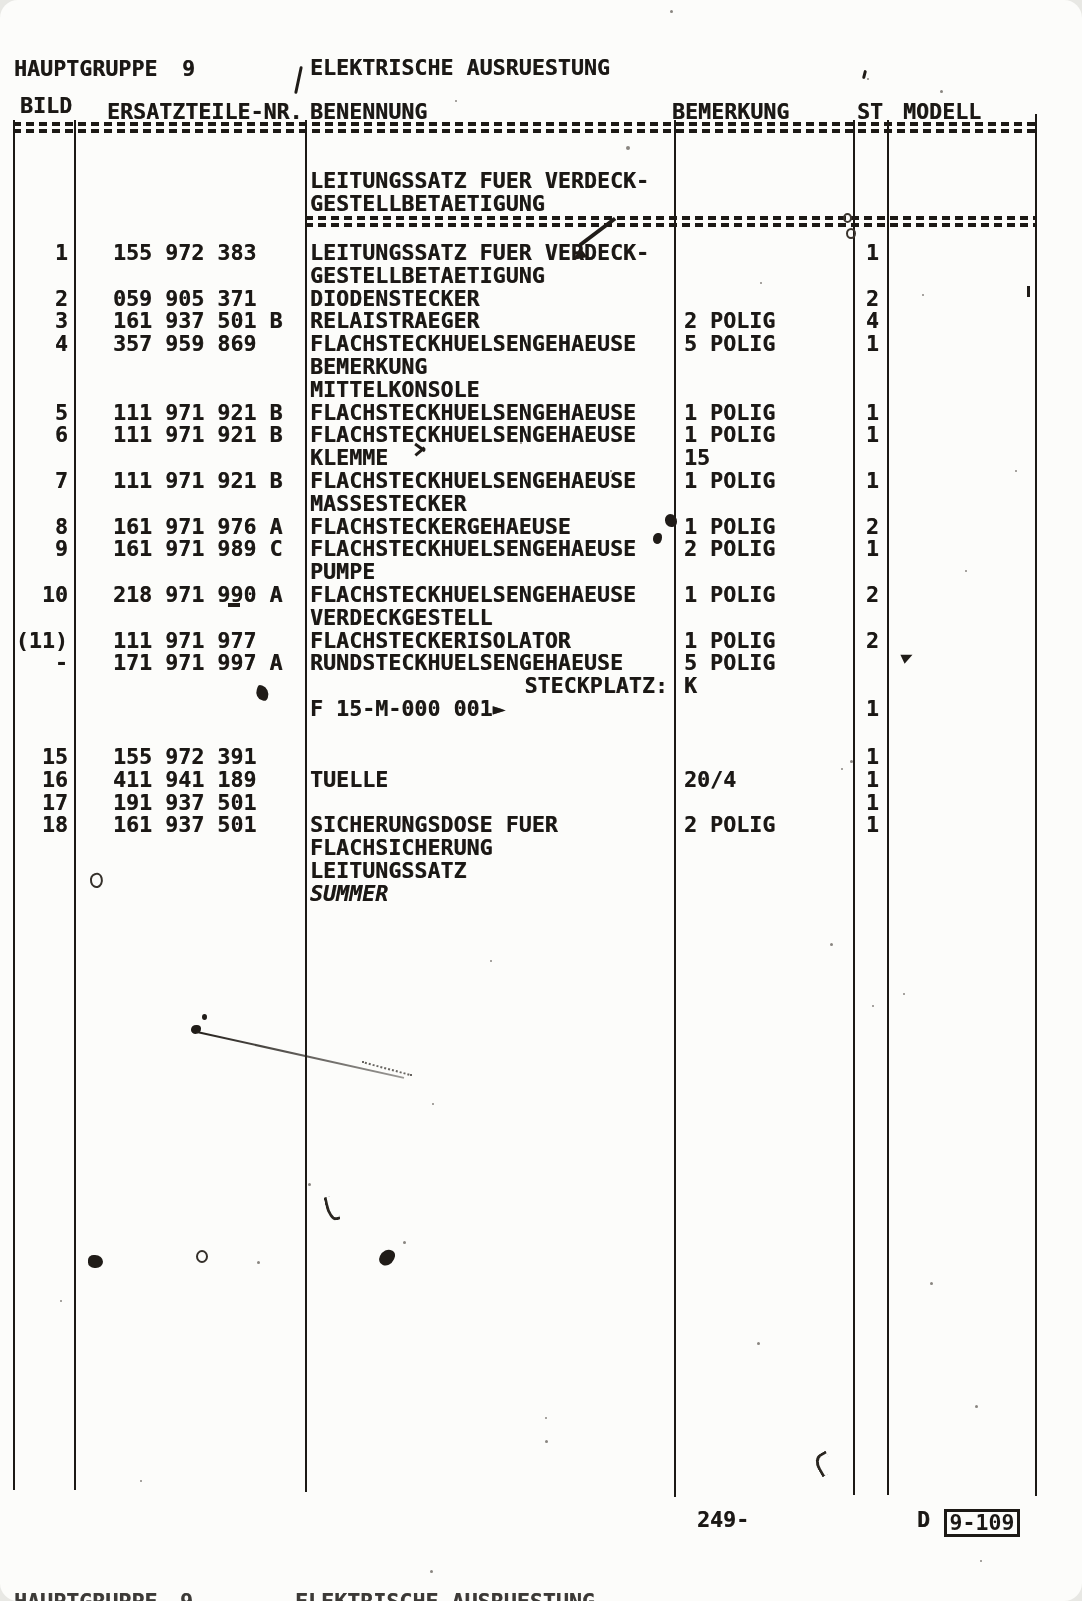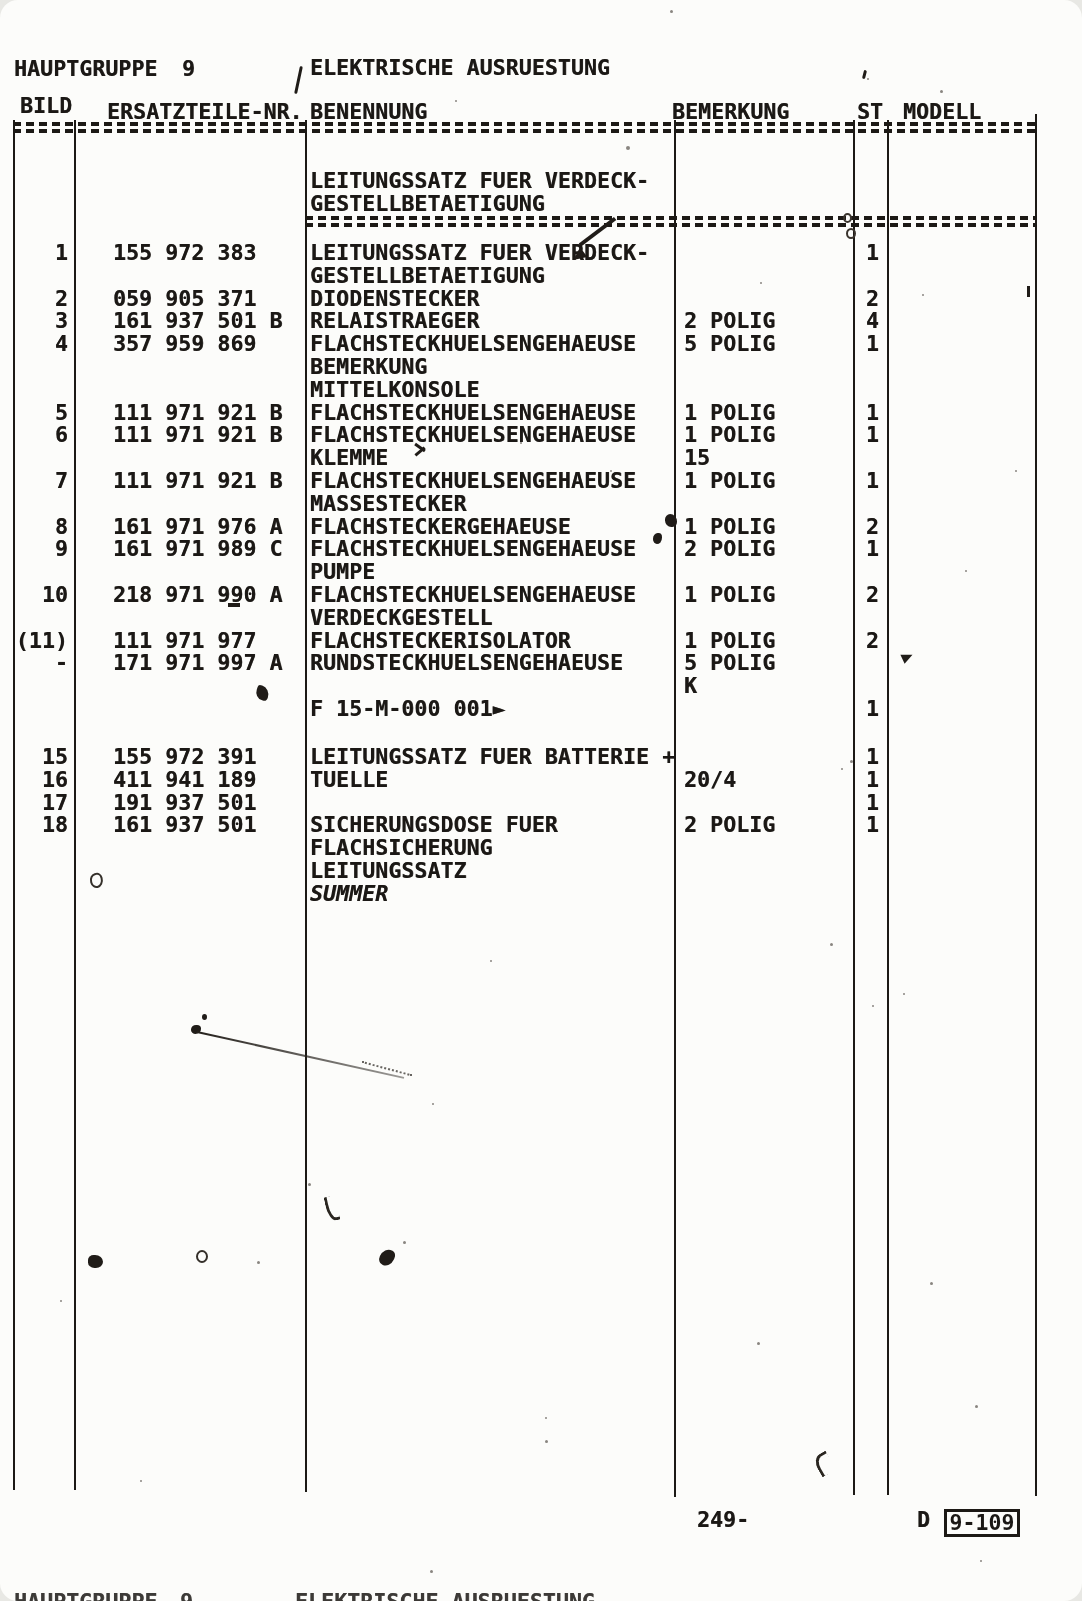--- a/index.html
+++ b/index.html
@@ -165,30 +165,30 @@
         <span class="cell c-bem">1 POLIG</span>
         <span class="cell c-st">2</span>
       </div>
       <div class="trow" style="top: 650.4px;">
         <span class="cell c-bild">-</span>
         <span class="cell c-nr">171 971 997 A</span>
         <span class="cell c-ben">RUNDSTECKHUELSENGEHAEUSE</span>
         <span class="cell c-bem">5 POLIG</span>
       </div>
       <div class="trow" style="top: 673.2px;">
+        <span class="cell c-ben-right">STECKPLATZ:</span>
         <span class="cell c-bem">K</span>
       </div>
       <div class="trow" style="top: 696px;">
         <span class="cell c-ben">F 15-M-000 001►</span>
         <span class="cell c-st">1</span>
       </div>
       <div class="trow" style="top: 744px;">
         <span class="cell c-bild">15</span>
         <span class="cell c-nr">155 972 391</span>
-        <span class="cell c-ben">LEITUNGSSATZ FUER BATTERIE +</span>
         <span class="cell c-st">1</span>
       </div>
       <div class="trow" style="top: 766.8px;">
         <span class="cell c-bild">16</span>
         <span class="cell c-nr">411 941 189</span>
         <span class="cell c-ben">TUELLE</span>
         <span class="cell c-bem">20/4</span>
         <span class="cell c-st">1</span>
       </div>
       <div class="trow" style="top: 789.6px;">

